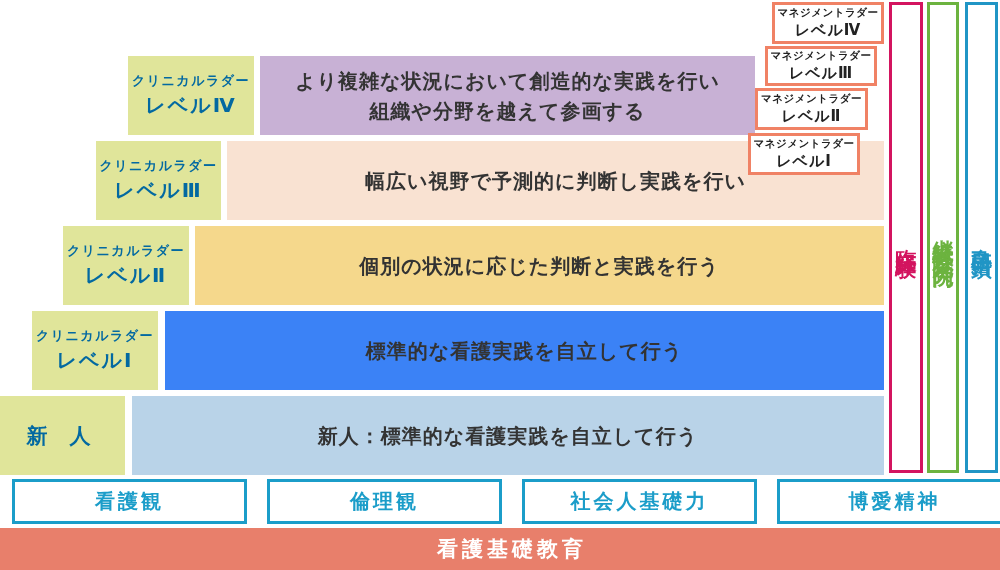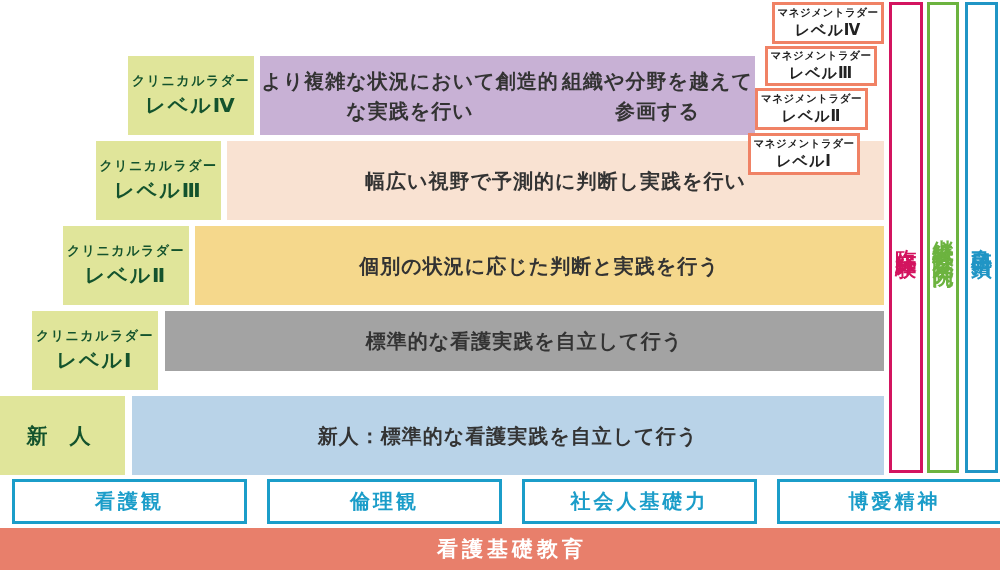--- a/index.html
+++ b/index.html
@@ -4,28 +4,28 @@
 <style>
   html,body { margin:0; padding:0; background:#fff; }
   * { box-sizing:border-box; }
   .canvas {
     position:relative; width:1000px; height:570px; background:#ffffff;
     font-family:"Liberation Sans","DejaVu Sans",sans-serif; overflow:hidden;
   }
   
   .level-label {
     position:absolute; z-index:1; display:flex; flex-direction:column;
-    justify-content:center; align-items:center; text-align:center; color:#14532d;
+    justify-content:center; align-items:center; text-align:center; color:#0369a1;
   }
   .level-label .l1 { font-size:13px; font-weight:bold; letter-spacing:1.5px; }
   .level-label .l2 { font-size:20px; font-weight:bold; letter-spacing:2px; margin-top:2px; }
   .level-label.newcomer .l1 { font-size:21px; letter-spacing:8px; }
   
   .level-bar {
-    position:absolute; z-index:1; display:flex; flex-direction:row;
+    position:absolute; z-index:1; display:flex; flex-direction:column;
     justify-content:center; align-items:center; text-align:center;
     color:#333; font-weight:bold; font-size:20px; line-height:1.5; letter-spacing:1px;
   }
   
   .mgmt-box {
     position:absolute; z-index:3; background:#fff; border:3px solid #f08265;
     display:flex; flex-direction:column; justify-content:center; align-items:center;
     text-align:center; color:#222;
   }
   .mgmt-box .m1 { font-size:10.5px; font-weight:bold; letter-spacing:0.5px; }
@@ -83,21 +83,21 @@
     <span class="l2">レベルⅡ</span>
   </div>
   <div class="level-bar" style="left: 195px; top: 226px; width: 689px; height: 79px; background-color: rgb(245, 216, 140);">
     <span>個別の状況に応じた判断と実践を行う</span>
   </div>
 
   <div class="level-label" style="left: 32px; top: 311px; width: 126px; height: 79px; background-color: rgb(224, 229, 154);">
     <span class="l1">クリニカルラダー</span>
     <span class="l2">レベルⅠ</span>
   </div>
-  <div class="level-bar" style="left: 165px; top: 311px; width: 719px; height: 60px; background-color: #a3a3a3;">
+  <div class="level-bar" style="left: 165px; top: 311px; width: 719px; height: 79px; background-color: #3b82f6;">
     <span>標準的な看護実践を自立して行う</span>
   </div>
 
   <div class="level-label newcomer" style="left: 0px; top: 396px; width: 125px; height: 79px; background-color: rgb(224, 229, 154);">
     <span class="l1">新 人</span>
   </div>
   <div class="level-bar" style="left: 132px; top: 396px; width: 752px; height: 79px; background-color: rgb(185, 211, 232);">
     <span>新人：標準的な看護実践を自立して行う</span>
   </div>
 

